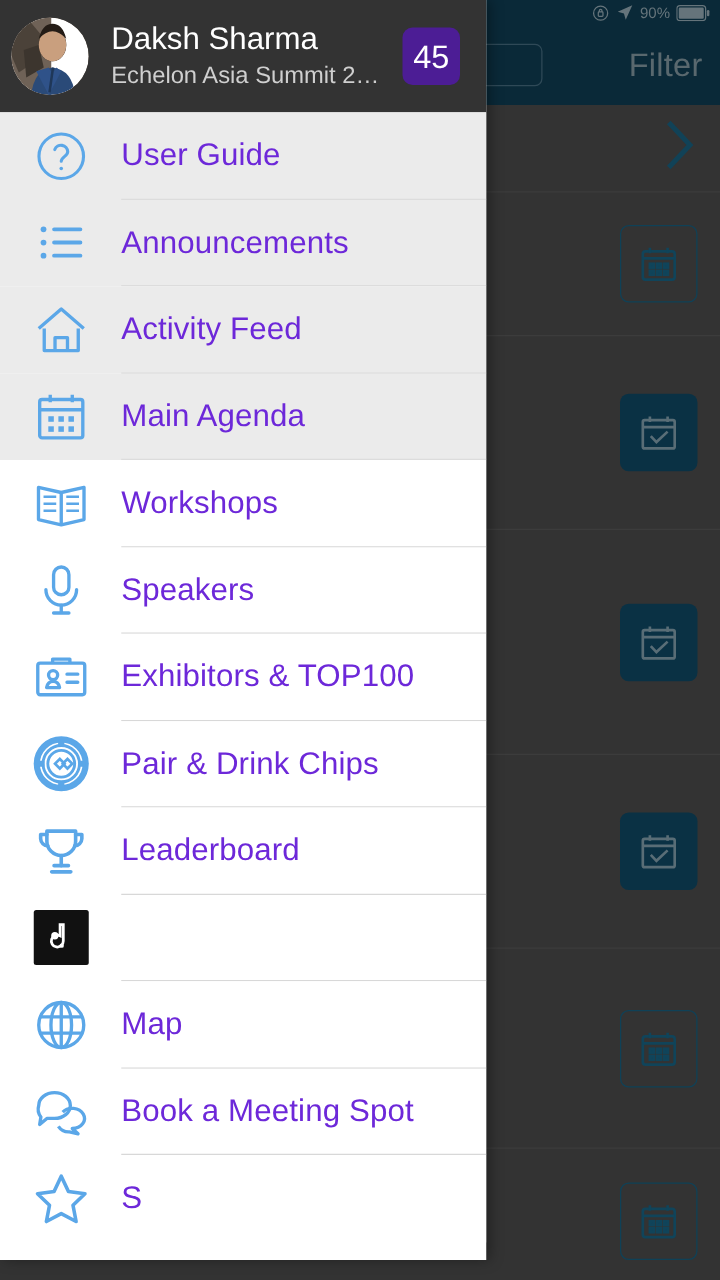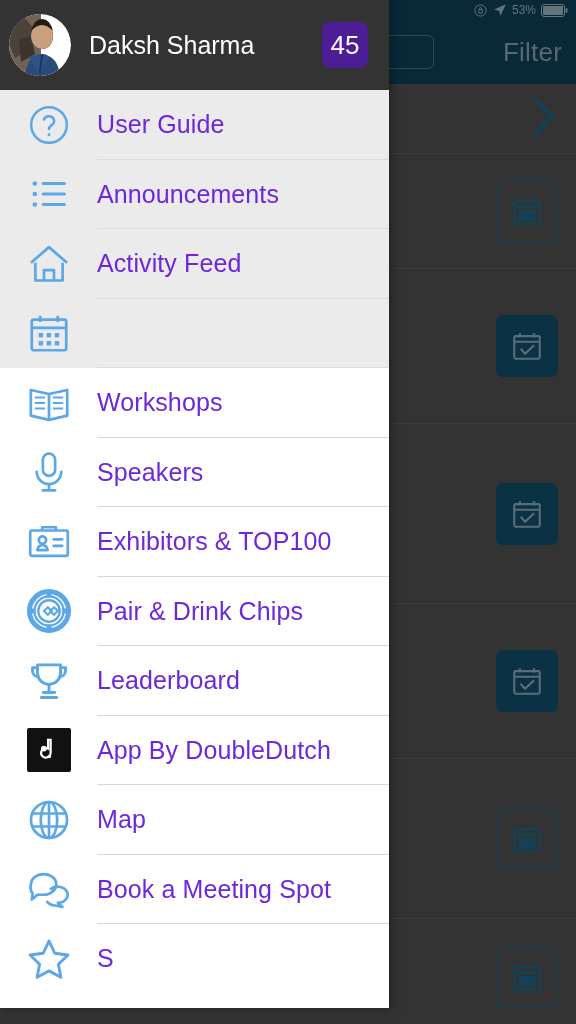--- a/index.html
+++ b/index.html
@@ -128,21 +128,21 @@
           <circle cx="12" cy="12" r="9"></circle>
             <rect x="9" y="10.5" width="6" height="5.5" rx="1"></rect>
           <path d="M10.3 10.5V9a1.7 1.7 0 0 1 3.4 0v1.5"></path>
         </svg>
       </span>
       <span>
         <svg width="14" height="14" viewBox="0 0 24 24" fill="#7c8e96">
           <path d="M22 2 2 11l8.5 2.5L13 22z"></path>
         </svg>
       </span>
-      <span>53%</span>
+      <span>90%</span>
       <span>
         <svg width="27" height="13" viewBox="0 0 27 13">
           <rect x="0.5" y="0.5" width="23" height="12" rx="2.5" fill="none" stroke="#7c8e96"></rect>
           <rect x="2" y="2" width="20" height="9" rx="1" fill="#7c8e96"></rect>
           <rect x="24.5" y="4" width="2" height="5" rx="1" fill="#7c8e96"></rect>
         </svg>
       </span>
     </div>
 
     <div class="bg-navbar">
@@ -266,20 +266,21 @@
             <ellipse cx="33" cy="22" rx="11" ry="13" fill="#c99f7e"></ellipse>
             <path d="M22 17 q11 -12 22 0 q-3 -12 -11 -12 q-8 0 -11 12z" fill="#241c16"></path>
             <path d="M16 62 q2 -20 17 -22 q16 2 18 22z" fill="#2a4a78"></path>
             <path d="M30 40 q3 7 6 0 l4 3 -10 19 -10 -19z" fill="#2f5289"></path>
             <rect x="31" y="40" width="2" height="20" fill="#1f3758" transform="rotate(8 32 50)"></rect>
           </g>
         </svg>
       </div>
       <div class="pinfo">
         <div class="pname">Daksh Sharma</div>
+        <div class="pevent">Echelon Asia Summit 2…</div>
       </div>
       <div class="badge">45</div>
     </div>
 
     <div class="menu">
 
       <div class="mi hl">
         <div class="ico">
           <svg width="46" height="46" viewBox="0 0 24 24" fill="none" stroke="#5ba7e8" stroke-width="1.3">
             <circle cx="12" cy="12" r="9.3"></circle>
@@ -324,20 +325,21 @@
             <g fill="#5ba7e8" stroke="none">
               <rect x="6.6" y="12" width="2.3" height="2.3"></rect>
                 <rect x="10.8" y="12" width="2.3" height="2.3"></rect>
                 <rect x="15" y="12" width="2.3" height="2.3"></rect>
               <rect x="6.6" y="16.2" width="2.3" height="2.3"></rect>
                 <rect x="10.8" y="16.2" width="2.3" height="2.3"></rect>
                 <rect x="15" y="16.2" width="2.3" height="2.3"></rect>
             </g>
           </svg>
         </div>
+        <div class="lbl">Main Agenda</div>
         <div class="divider"></div>
       </div>
 
       <div class="mi">
         <div class="ico">
           <svg width="46" height="46" viewBox="0 0 24 24" fill="none" stroke="#5ba7e8" stroke-width="1.4" stroke-linejoin="round">
             <path d="M2.5 5.2 12 7.3l9.5-2.1v13.4L12 20.8 2.5 18.6z"></path>
             <path d="M12 7.3v13.5"></path>
             <path d="M4.6 9.1h5.3M4.6 12h5.3M4.6 14.9h5.3M14.1 9.1h5.3M14.1 12h5.3M14.1 14.9h5.3" stroke-width="1"></path>
           </svg>
@@ -406,21 +408,20 @@
       <div class="mi">
         <div class="ico">
           <div class="dd-tile">
             <svg width="28" height="28" viewBox="0 0 24 24" fill="#ffffff">
               <circle cx="7.6" cy="10.8" r="2.5"></circle>
               <path d="M11.2 3.2h2.2v11.2a4.1 4.1 0 1 1-2.2-3.6z" fill="none" stroke="#ffffff" stroke-width="1.9"></path>
               <circle cx="12.3" cy="17.6" r="1.5"></circle>
             </svg>
           </div>
         </div>
-        <div class="lbl">App By DoubleDutch</div>
         <div class="divider"></div>
       </div>
 
       <div class="mi">
         <div class="ico">
           <svg width="46" height="46" viewBox="0 0 24 24" fill="none" stroke="#5ba7e8" stroke-width="1.4">
             <circle cx="12" cy="12" r="9.4"></circle>
             <ellipse cx="12" cy="12" rx="4.3" ry="9.4"></ellipse>
             <path d="M2.9 8.6h18.2M2.9 15.4h18.2M12 2.6v18.8"></path>
           </svg>

